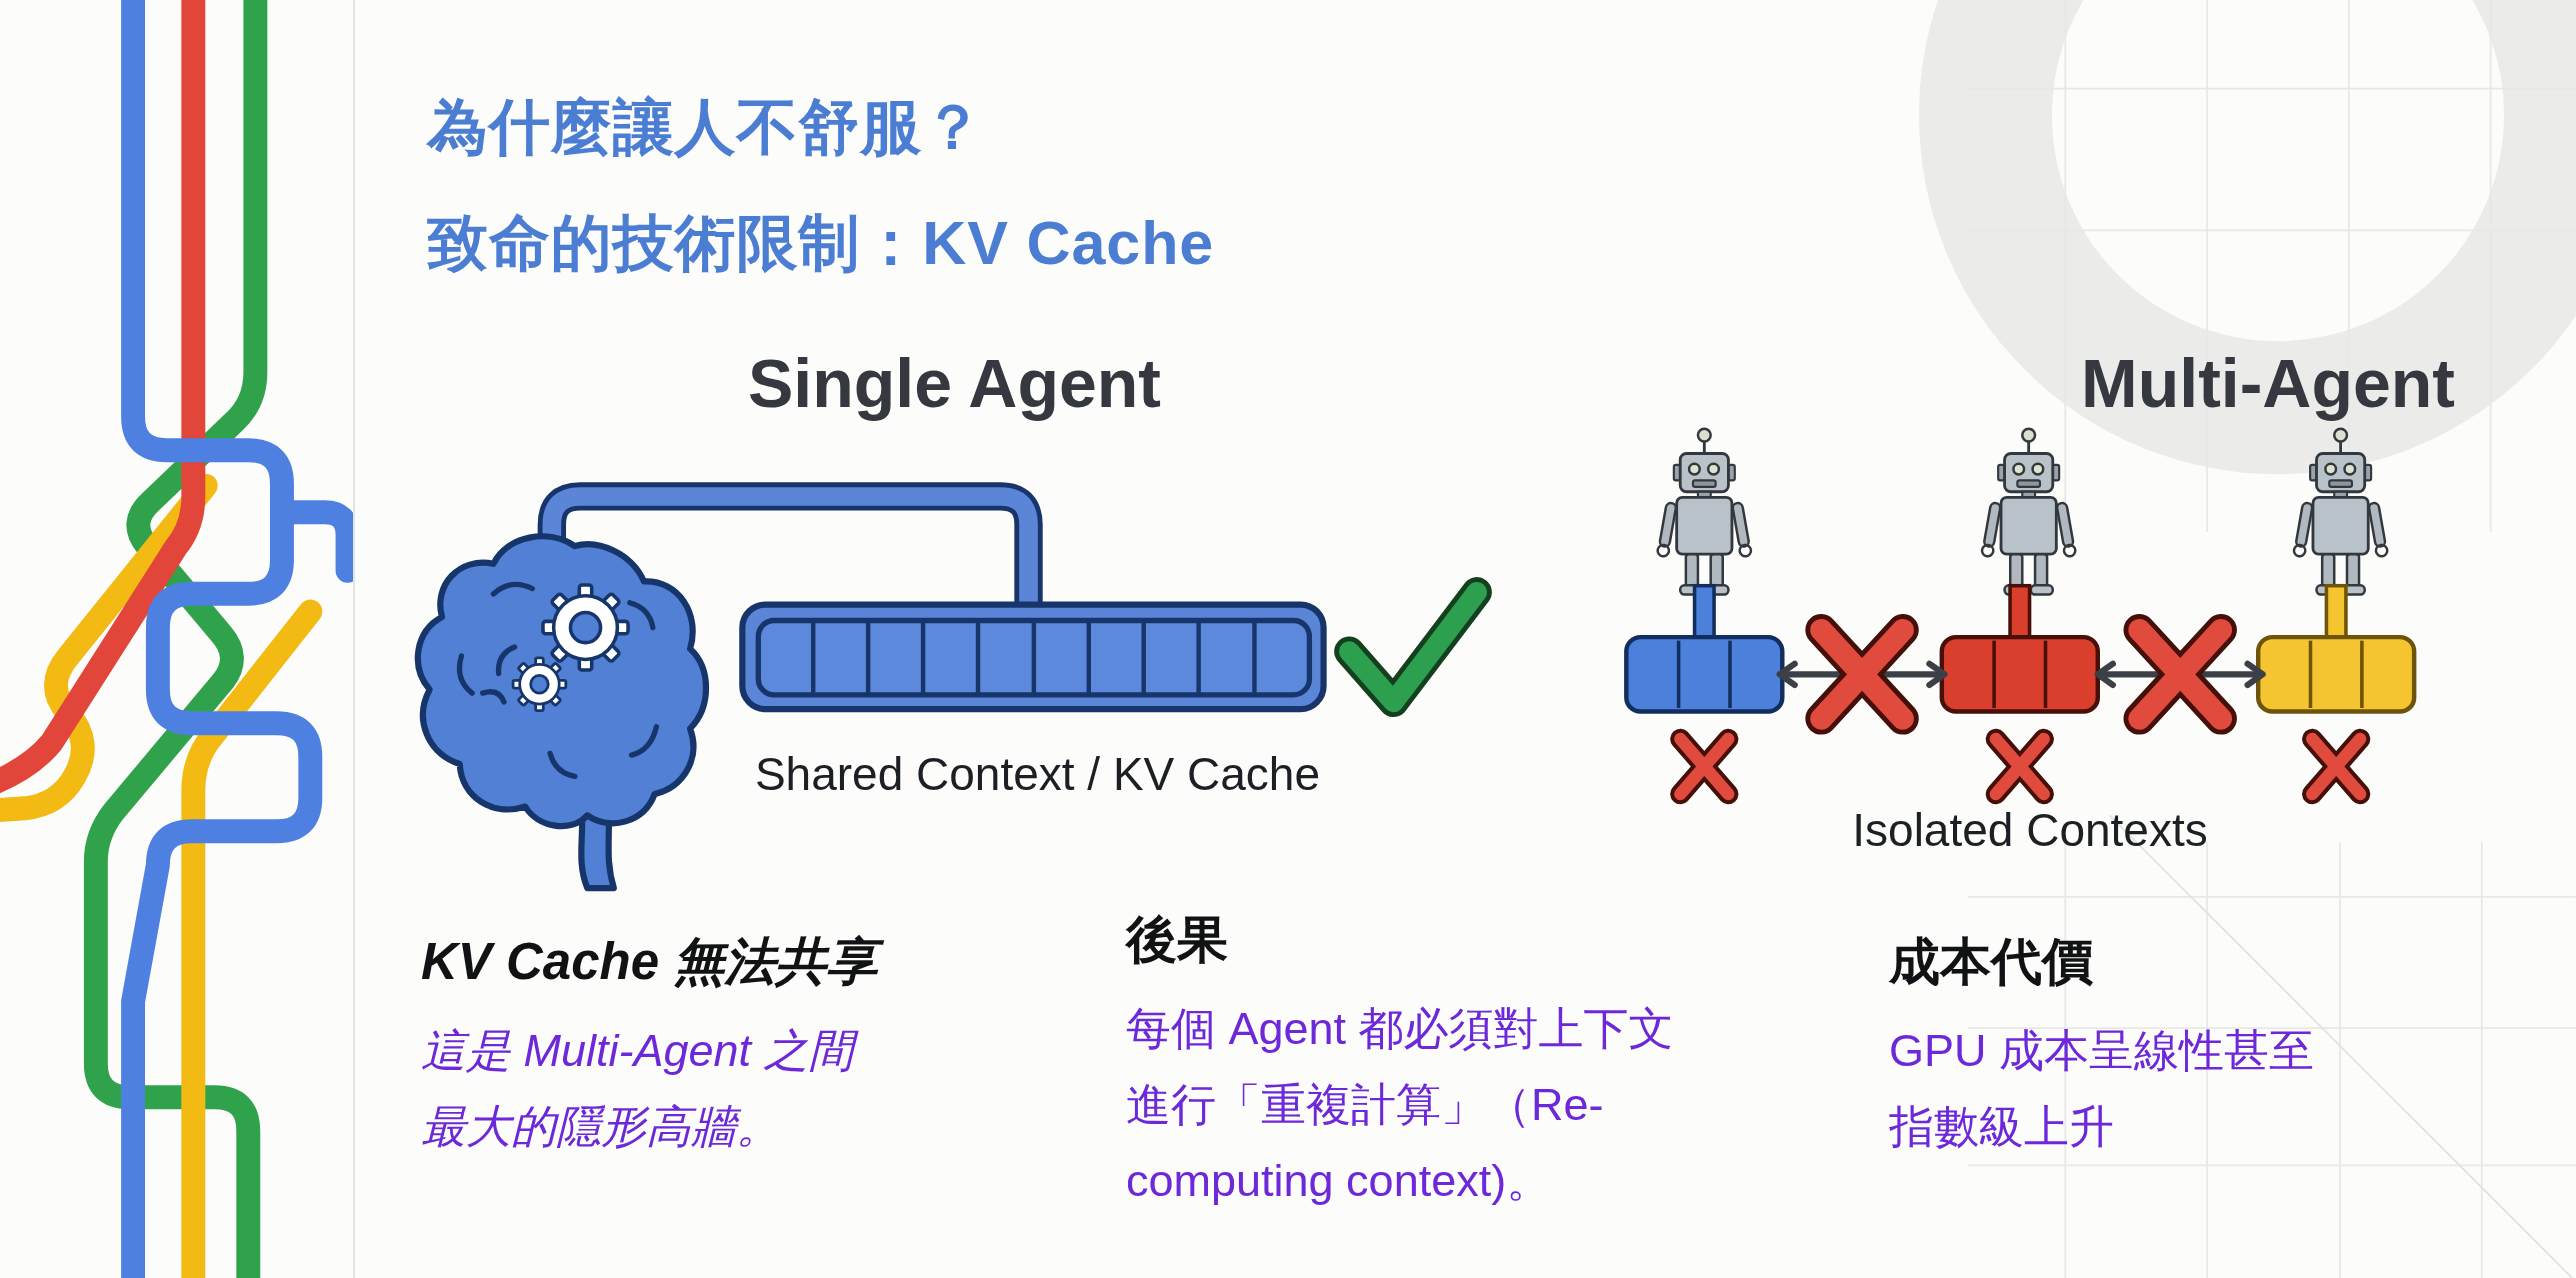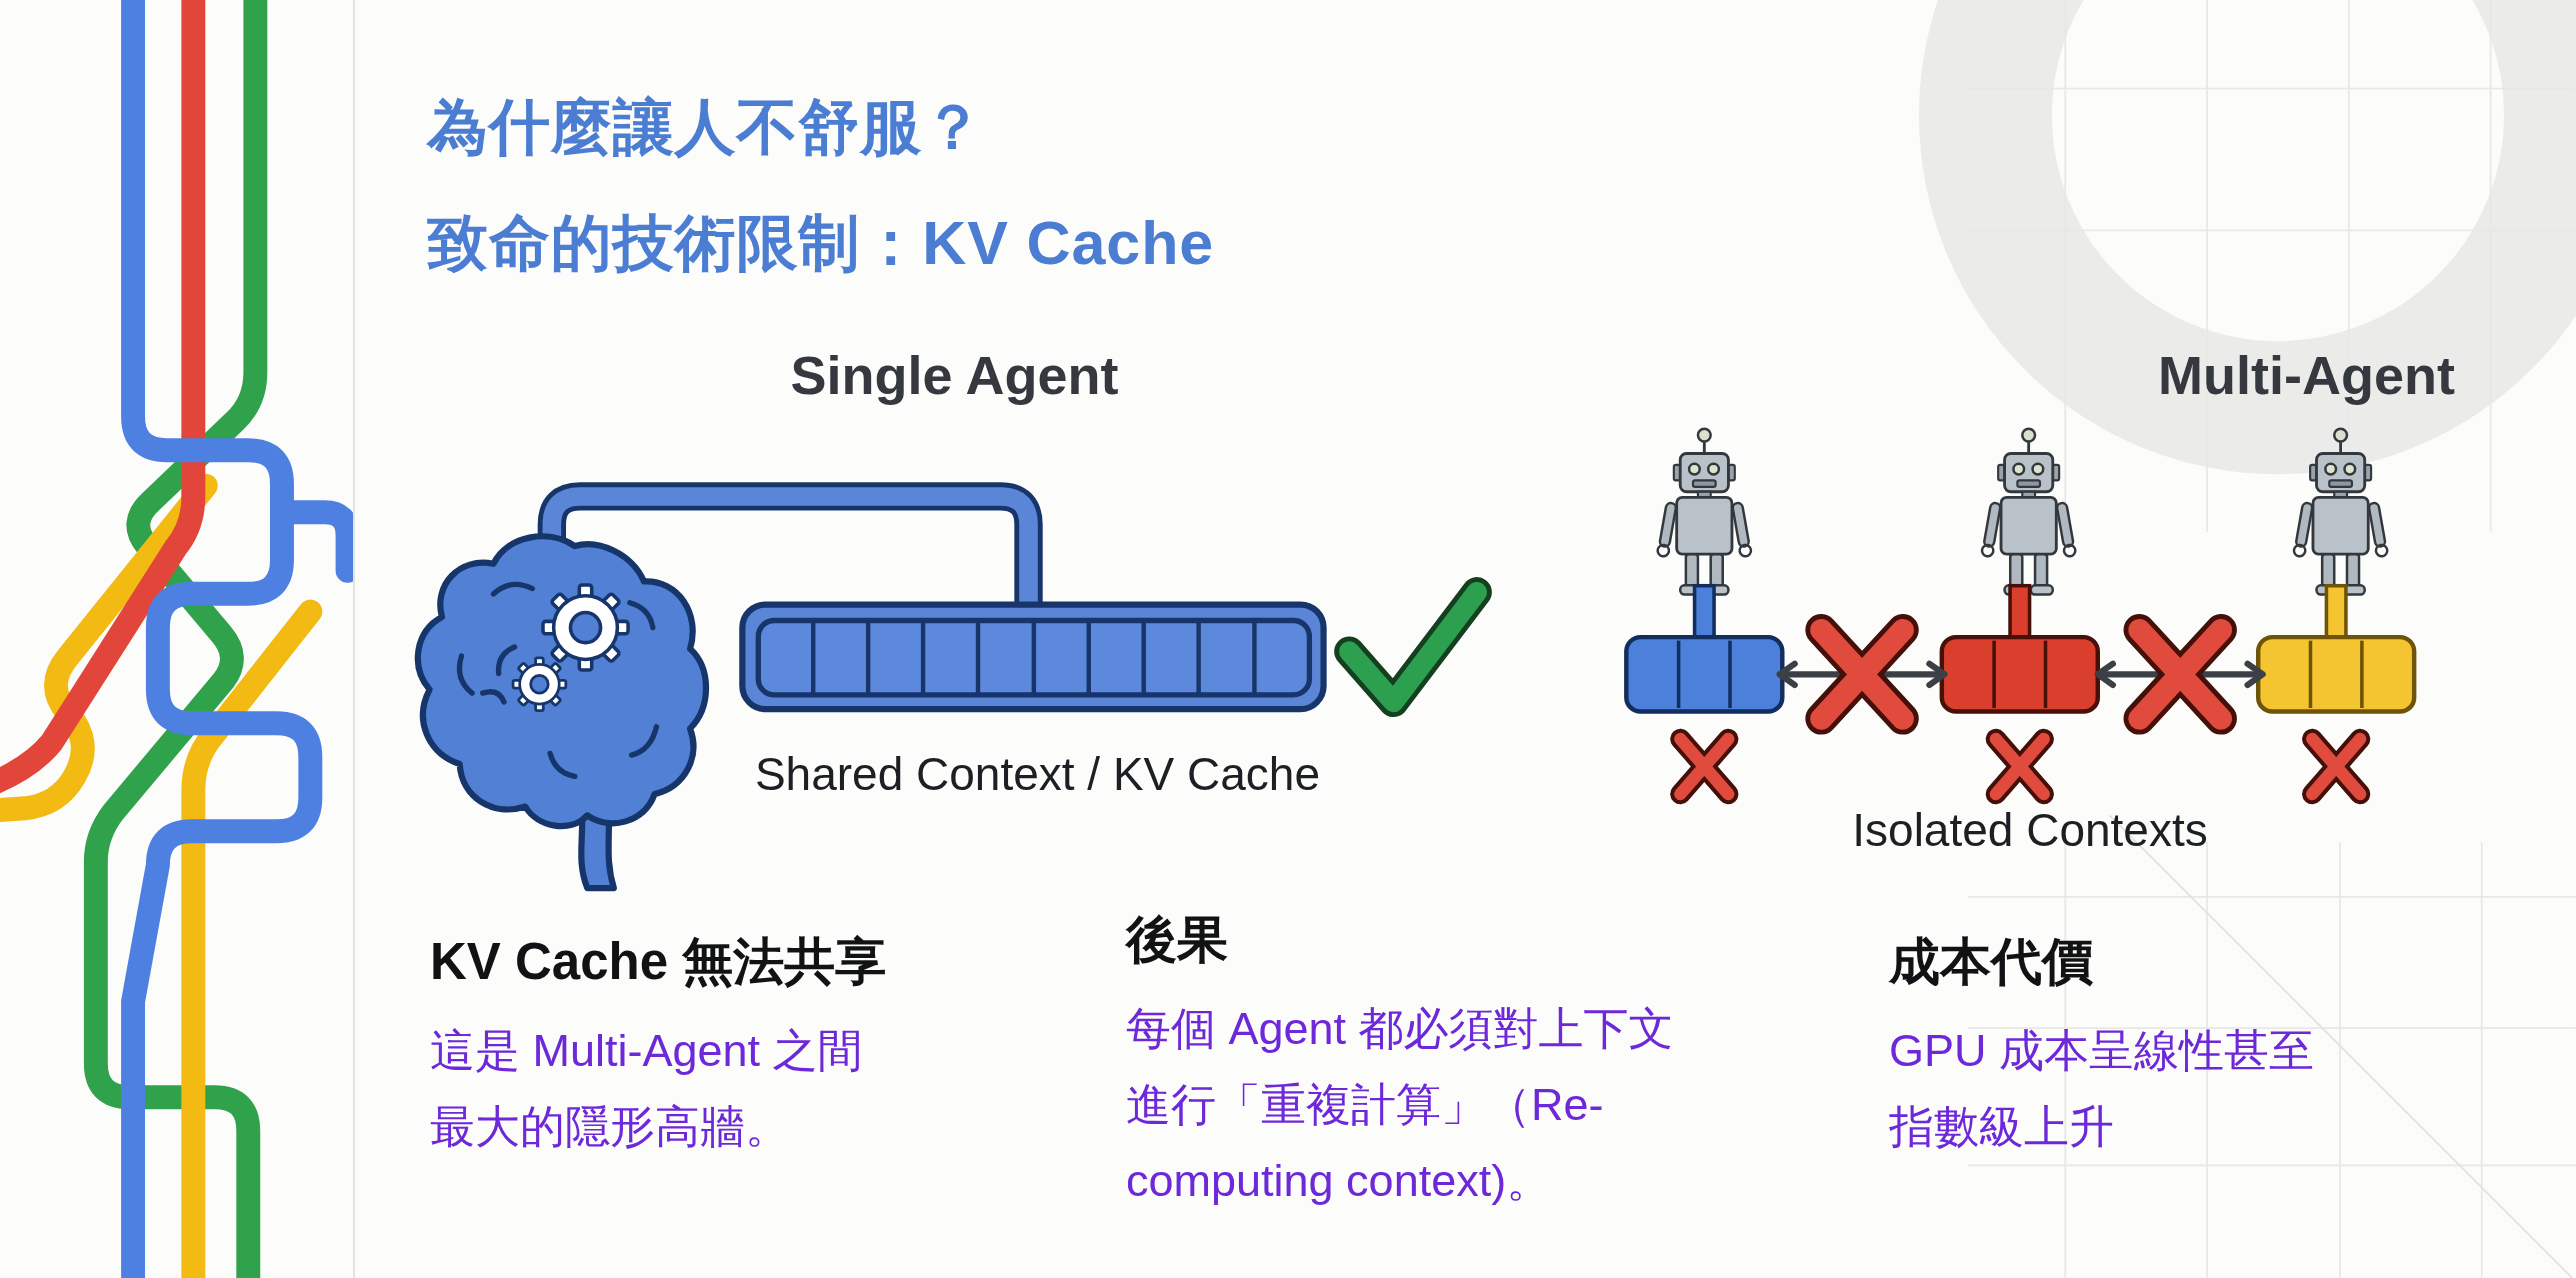--- a/index.html
+++ b/index.html
@@ -10,32 +10,32 @@
     overflow:hidden;position:relative;
   }
   .abs{position:absolute;}
   
   #bg-svg{left:0;top:0;}
   #metro-svg{left:0;top:0;}
   #divider{left:353px;top:0;width:1.8px;height:1278px;background:#e3e3e1;}
   
   #title{left:427px;top:69px;color:#4b7ed3;font-weight:800;font-size:61px;line-height:116px;letter-spacing:0.9px;}
   
-  .section-heading{color:#35393f;font-weight:800;font-size:54px;text-align:center;}
+  .section-heading{color:#35393f;font-weight:800;font-size:68px;text-align:center;}
   #heading-single{left:427px;top:344px;width:1055px;}
   #heading-multi{left:1604px;top:344px;width:851px;text-align:right;}
   
   .caption{color:#1c1f23;font-size:46px;text-align:center;}
   #caption-single{left:550px;top:747px;width:975px;}
   #caption-multi{left:1640px;top:803px;width:780px;}
   
   .col .col-heading{color:#101214;font-weight:800;font-size:51px;line-height:57px;}
   .col .col-body{margin-top:23px;}
   .col .col-line{color:#6d28d9;font-size:45px;line-height:76px;white-space:nowrap;}
-  #col-1{left:430px;top:933px;width:638px;}
+  #col-1{left:421px;top:933px;width:638px;font-style:italic;}
   #col-2{left:1126px;top:911px;width:745px;}
   #col-3{left:1889px;top:933px;width:638px;}
   #col-3 .col-line.para-gap{margin-top:16px;}
 </style>
 </head>
 <body>
 
 <svg id="bg-svg" class="abs" width="2576" height="1278" viewBox="0 0 2906 1442">
   <circle cx="2570" cy="130" r="330" fill="none" stroke="#ebebe9" stroke-width="150"></circle>
   <g stroke="#e8e8e6" stroke-width="2">

